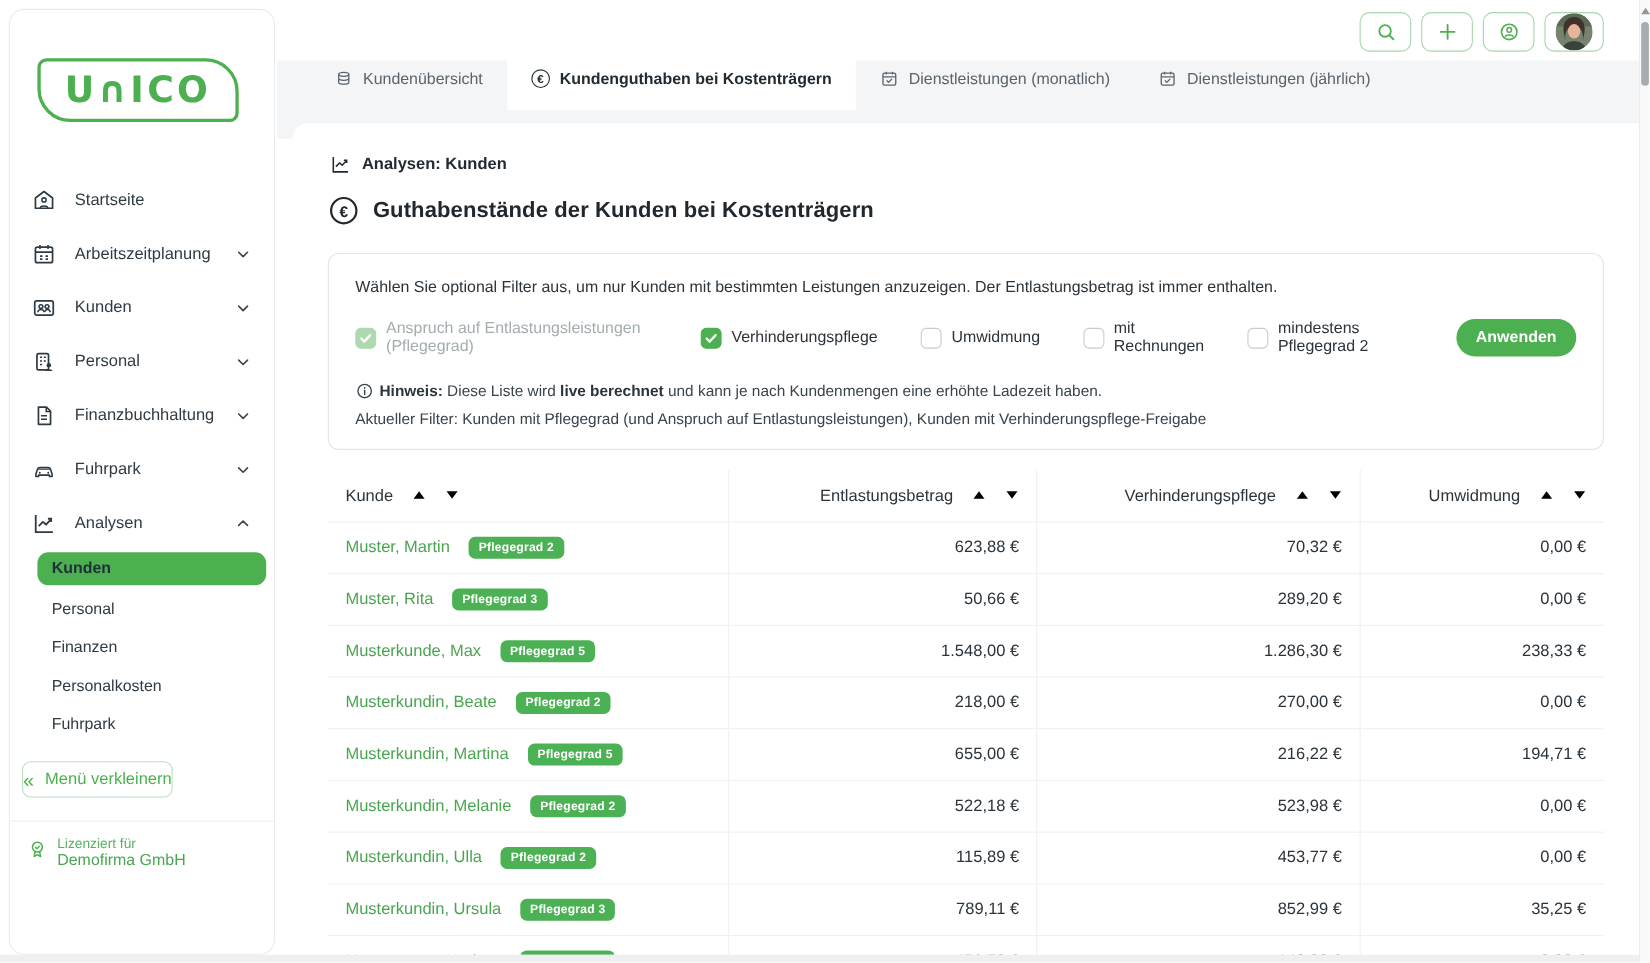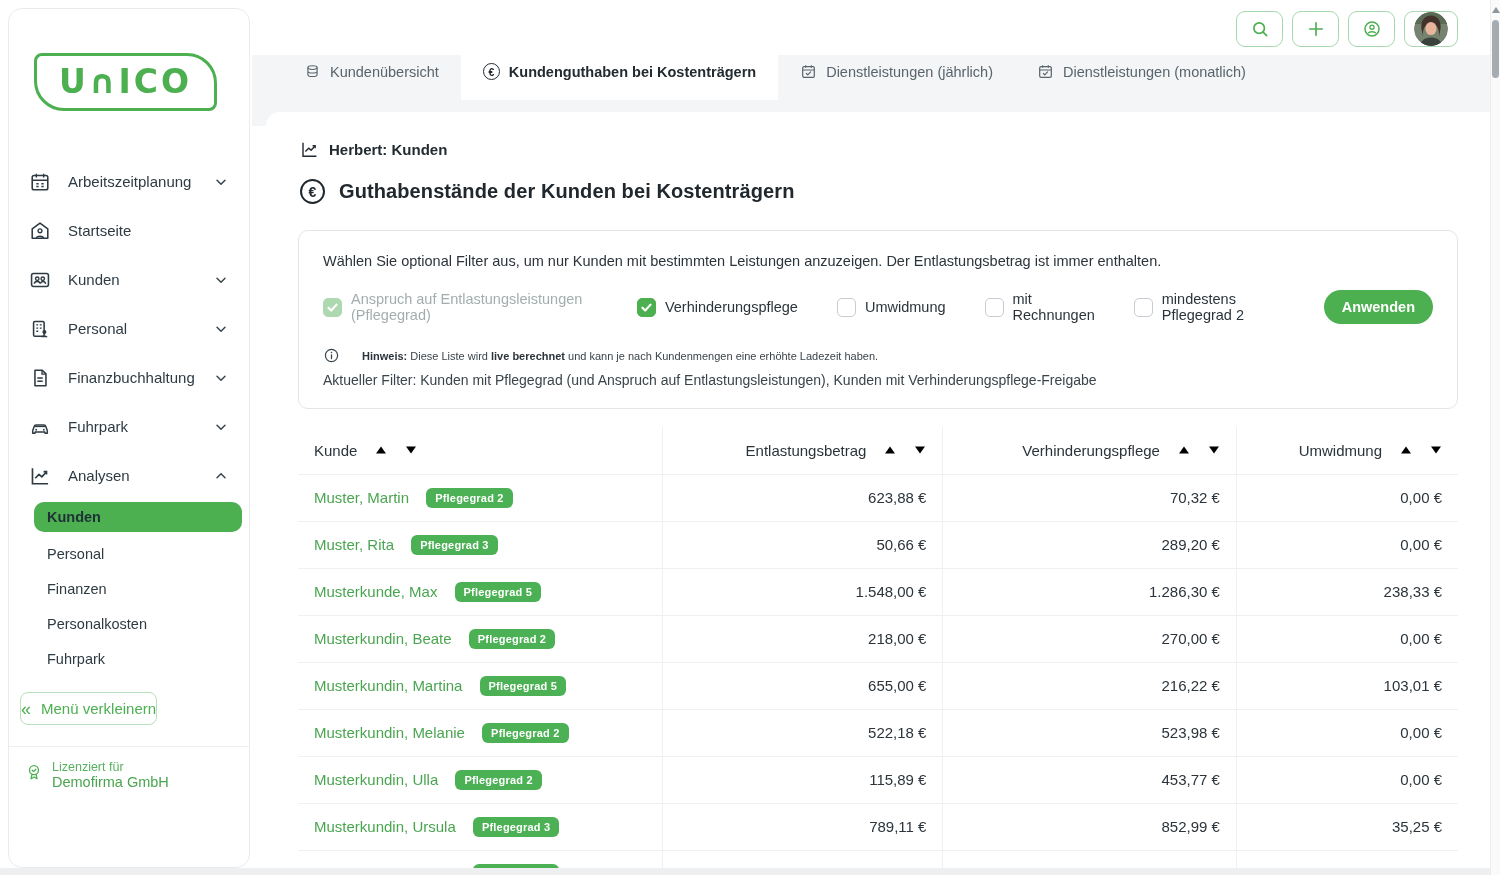--- a/index.html
+++ b/index.html
@@ -73,21 +73,21 @@
   .filter-desc{font-size:14.5px;color:#2b343b;}
   .cb-row{display:flex;align-items:center;gap:39px;margin-top:21px;}
   .cb{display:flex;gap:9px;align-items:center;font-size:14.5px;color:#2b343b;cursor:pointer;}
   .box{width:19px;height:19px;border:1.5px solid #c6ccd1;border-radius:5px;background:#fff;flex:none;display:flex;align-items:center;justify-content:center;}
   .box svg{width:13px;height:13px;display:none;}
   .cb.checked .box{background:var(--green);border-color:var(--green);}
   .cb.checked .box svg{display:block;}
   .cb.disabled .box{background:#aed9b0;border-color:#aed9b0;}
   .cb.disabled .cb-label{color:#a3adaf;}
   .apply-btn{margin-left:auto;background:var(--green);color:#fff;border:none;border-radius:17px;padding:9px 18px;font-size:14.5px;font-weight:600;font-family:inherit;cursor:pointer;}
-  .note-row{margin-top:23px;display:flex;gap:22px;align-items:center;font-size:11px;color:#3a444b;}
+  .note-row{margin-top:23px;display:flex;gap:5px;font-size:14px;color:#3a444b;}
   .note-row .info-icon{width:17px;height:17px;color:#3a444b;flex:none;}
   .note-row .info-icon svg{width:17px;height:17px;display:block;}
   .note-row b{color:#2b343b;}
   .current-filter{margin-top:8px;font-size:14px;color:#3a444b;}
 
   
   table{margin-top:18px;width:100%;border-collapse:collapse;table-layout:fixed;}
   col.c1{width:31.4%;} col.c2{width:24.2%;} col.c3{width:25.3%;} col.c4{width:19.1%;}
   th,td{height:47px;border-bottom:1px solid var(--rowline);font-size:15px;vertical-align:middle;}
   th{font-weight:500;color:#2b343b;}
@@ -203,37 +203,37 @@
 
 <nav class="sidebar">
   <div class="logo">
       <span>U∩ICO</span>
     </div>
 
   <div class="nav">
     <div class="nav-item">
       <span class="nav-icon">
           <svg>
+            <use href="#i-home"></use>
+          </svg>
+        </span>
+      <span>Startseite</span>
+    </div>
+    <div class="nav-item">
+      <span class="nav-icon">
+          <svg>
             <use href="#i-cal"></use>
           </svg>
         </span>
       <span>Arbeitszeitplanung</span>
       <span class="chev">
           <svg>
             <use href="#i-chev"></use>
           </svg>
         </span>
-    </div>
-    <div class="nav-item">
-      <span class="nav-icon">
-          <svg>
-            <use href="#i-home"></use>
-          </svg>
-        </span>
-      <span>Startseite</span>
     </div>
     <div class="nav-item">
       <span class="nav-icon">
           <svg>
             <use href="#i-users"></use>
           </svg>
         </span>
       <span>Kunden</span>
       <span class="chev">
           <svg>
@@ -377,40 +377,40 @@
   <div class="tab active">
     <span class="euro-chip">€</span>
     <span>Kundenguthaben bei Kostenträgern</span>
   </div>
   <div class="tab">
     <span class="tab-icon">
         <svg>
           <use href="#i-calcheck"></use>
         </svg>
       </span>
-    <span>Dienstleistungen (jährlich)</span>
+    <span>Dienstleistungen (monatlich)</span>
   </div>
   <div class="tab">
     <span class="tab-icon">
         <svg>
           <use href="#i-calcheck"></use>
         </svg>
       </span>
-    <span>Dienstleistungen (monatlich)</span>
+    <span>Dienstleistungen (jährlich)</span>
   </div>
 </div>
 
 <main class="content-card">
   <div class="breadcrumb-row">
     <span class="crumb-icon">
         <svg>
           <use href="#i-chart"></use>
         </svg>
       </span>
-    <span>Herbert: Kunden</span>
+    <span>Analysen: Kunden</span>
   </div>
 
   <div class="title-row">
     <span class="euro-badge">€</span>
     <h1 class="page-title">Guthabenstände der Kunden bei Kostenträgern</h1>
   </div>
 
   <section class="filter-panel">
     <p class="filter-desc">Wählen Sie optional Filter aus, um nur Kunden mit bestimmten Leistungen anzuzeigen. Der Entlastungsbetrag ist immer enthalten.</p>
 
@@ -574,21 +574,21 @@
     <td class="num">0,00 €</td>
   </tr>
 
   <tr>
     <td class="first">
       <a class="cust">Musterkundin, Martina</a>
       <span class="badge">Pflegegrad 5</span>
     </td>
     <td class="num">655,00 €</td>
     <td class="num">216,22 €</td>
-    <td class="num">103,01 €</td>
+    <td class="num">194,71 €</td>
   </tr>
 
   <tr>
     <td class="first">
       <a class="cust">Musterkundin, Melanie</a>
       <span class="badge">Pflegegrad 2</span>
     </td>
     <td class="num">522,18 €</td>
     <td class="num">523,98 €</td>
     <td class="num">0,00 €</td>

